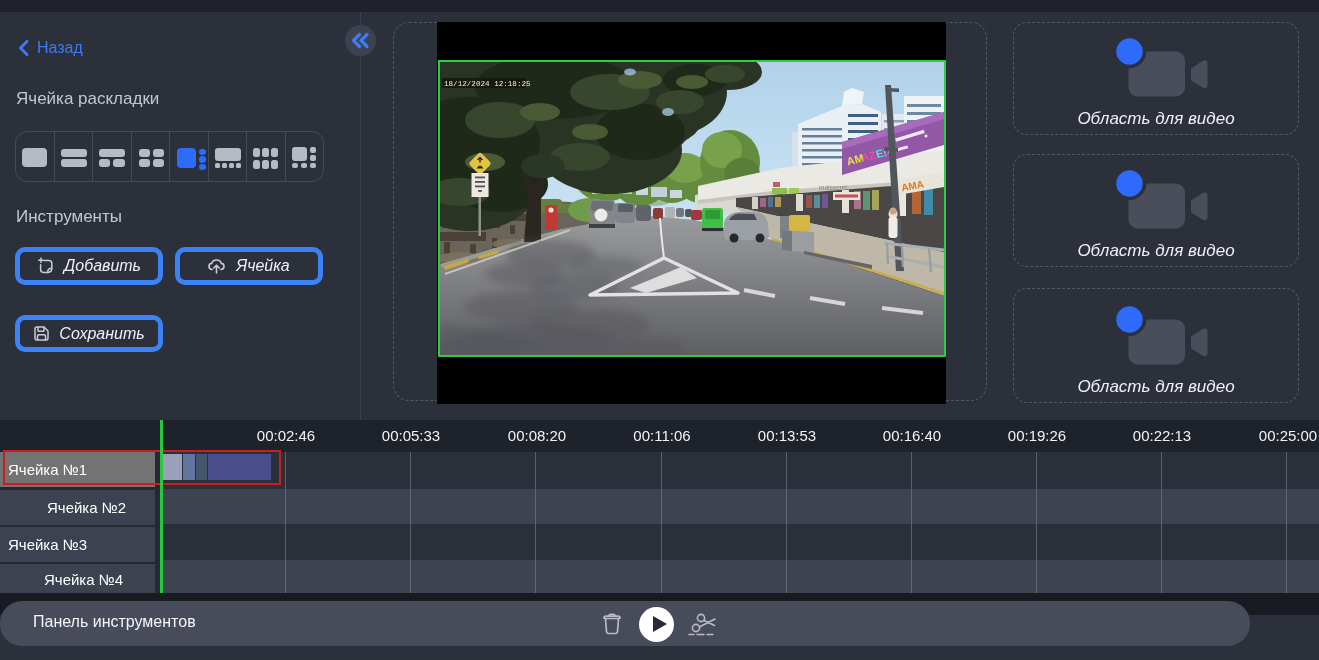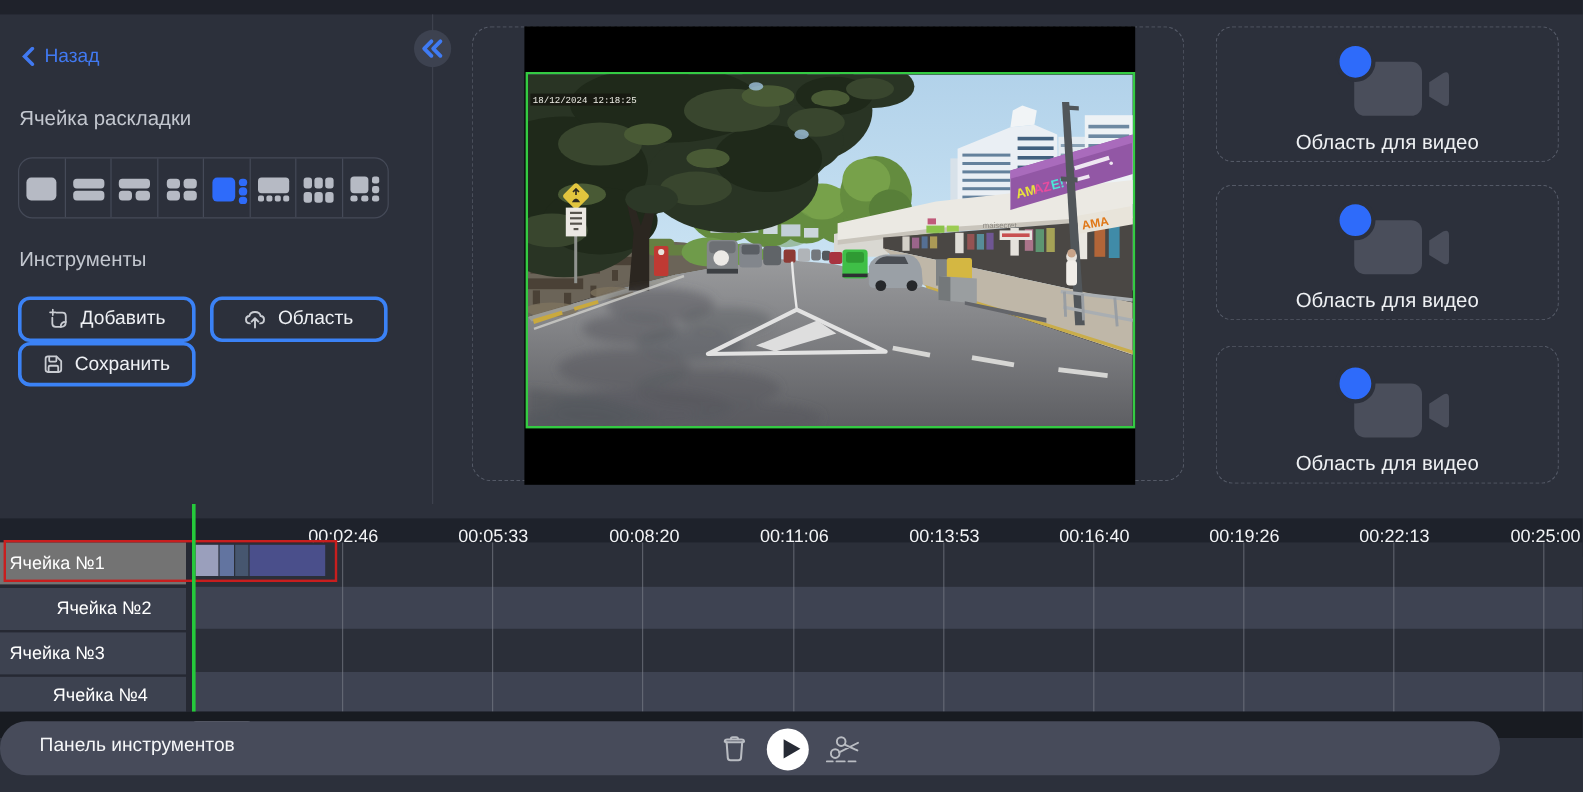--- a/index.html
+++ b/index.html
@@ -15,31 +15,31 @@
   #back { left:18px; top:39px; color:#4179f1; font-size:16px; }
   #back svg { vertical-align:-3px; margin-right:8px; }
   .sect { color:#c3c7cf; font-size:17px; }
   
   #layouts { left:15px; top:131px; width:309px; height:51px; border:1px solid #454a58; border-radius:12px; display:flex; }
   #layouts .cell { flex:1; border-right:1px solid #454a58; position:relative; }
   #layouts .cell:last-child { border-right:none; }
   .g { position:absolute; background:#b6bac4; }
   .b { position:absolute; background:#2e6bfa; }
   
-  .btn { border:3px solid #3b82f6; border-radius:10px; color:#eef0f4; font-size:16px; display:flex; align-items:center; justify-content:center; gap:9px; }
+  .btn { border:5px solid #3b82f6; border-radius:10px; color:#eef0f4; font-size:16px; display:flex; align-items:center; justify-content:center; gap:9px;font-style:italic; }
   .btn svg { flex:none; }
   
   #maincell { left:393px; top:22px; width:594px; height:379px; border:1px dashed #545966; border-radius:16px; }
   #video { left:437px; top:22px; width:509px; height:382px; background:#000; }
   #photo { left:438px; top:60px; width:508px; height:297px; border:2px solid #34cb43; }
   
   .rbox { left:1013px; width:286px; border:1px dashed #545966; border-radius:14px; }
-  .rlabel { position:absolute; width:100%; text-align:center; color:#eef0f3; font-size:17px; }
-  
-  #ruler { left:0; top:420px; width:1319px; height:32px; background:#1e222b;margin-top:12px; }
+  .rlabel { position:absolute; width:100%; text-align:center; color:#eef0f3; font-size:17px;font-style:italic; }
+  
+  #ruler { left:0; top:420px; width:1319px; height:32px; background:#1e222b; }
   .tlabel { position:absolute; top:7px; width:80px; text-align:center; color:#f2f3f5; font-size:15px; }
   #rows { left:0; top:452px; width:1319px; height:141px; background:#2b2f39; }
   .rowstripe { position:absolute; left:0; width:1319px; }
   .celllabel { position:absolute; left:0; width:155px; height:35px; background:#3d4250; color:#fff; font-size:15px; line-height:35px; padding-left:8px; }
   .gridline { position:absolute; top:452px; width:1px; height:141px; background:#7b808a; opacity:0.6; }
   #playhead { left:160px; top:420px; width:3px; height:175px; background:#25c93b; }
   .clip { position:absolute; top:454px; height:26px; }
   #redsel { left:3px; top:450px; width:278px; height:35px; border:2px solid #c81e1e; }
   #scrollstrip { left:0; top:593px; width:1319px; height:22px; background:#181b21; }
   #thumb { left:160px; top:601px; width:50px; height:7px; border-radius:4px; background:#92959c; }
@@ -115,23 +115,23 @@
       <path d="M14.8 11.2 Q10.6 11.2 10.6 15.4"></path>
       <path d="M4 1 V5.6 M1.7 3.3 H6.3" stroke-width="1.4"></path>
     </svg>
   <span>Добавить</span>
 </div>
 <div class="abs btn" style="left:175px; top:247px; width:148px; height:38px;">
   <svg width="19" height="17" viewBox="0 0 19 17" fill="none" stroke="#c9ccd2" stroke-width="1.6" stroke-linecap="round" stroke-linejoin="round">
       <path d="M4.2 11.5 Q1 11.5 1 8.3 Q1 5.5 3.8 5.4 Q4.5 2 8.5 2 Q12.5 2 13.2 5.4 Q16 5.5 16 8.3 Q16 11.5 12.8 11.5"></path>
       <path d="M8.5 15 V7.5 M5.7 10 L8.5 7.2 L11.3 10"></path>
     </svg>
-  <span>Область</span>
-</div>
-<div class="abs btn" style="left:15px; top:285px; width:148px; height:37px;">
+  <span>Ячейка</span>
+</div>
+<div class="abs btn" style="left:15px; top:315px; width:148px; height:37px;">
   <svg width="17" height="17" viewBox="0 0 17 17" fill="none" stroke="#c9ccd2" stroke-width="1.5" stroke-linecap="round" stroke-linejoin="round">
       <path d="M2 4 Q2 2 4 2 H11 L15 6 V13 Q15 15 13 15 H4 Q2 15 2 13 Z"></path>
       <path d="M5 2.3 V5.5 Q5 6.3 5.8 6.3 H10.2 Q11 6.3 11 5.5 V2.3"></path>
       <path d="M4.5 15 V11 Q4.5 9.8 5.7 9.8 H11.3 Q12.5 9.8 12.5 11 V15"></path>
     </svg>
   <span>Сохранить</span>
 </div>
 
 <div class="abs" id="collapse"><svg width="31" height="31" viewBox="0 0 31 31" fill="none" stroke="#3f7bf4" stroke-width="3.2" stroke-linecap="round" stroke-linejoin="round">
       <path d="M14.5 9.5 L8.5 15.5 L14.5 21.5"></path>

